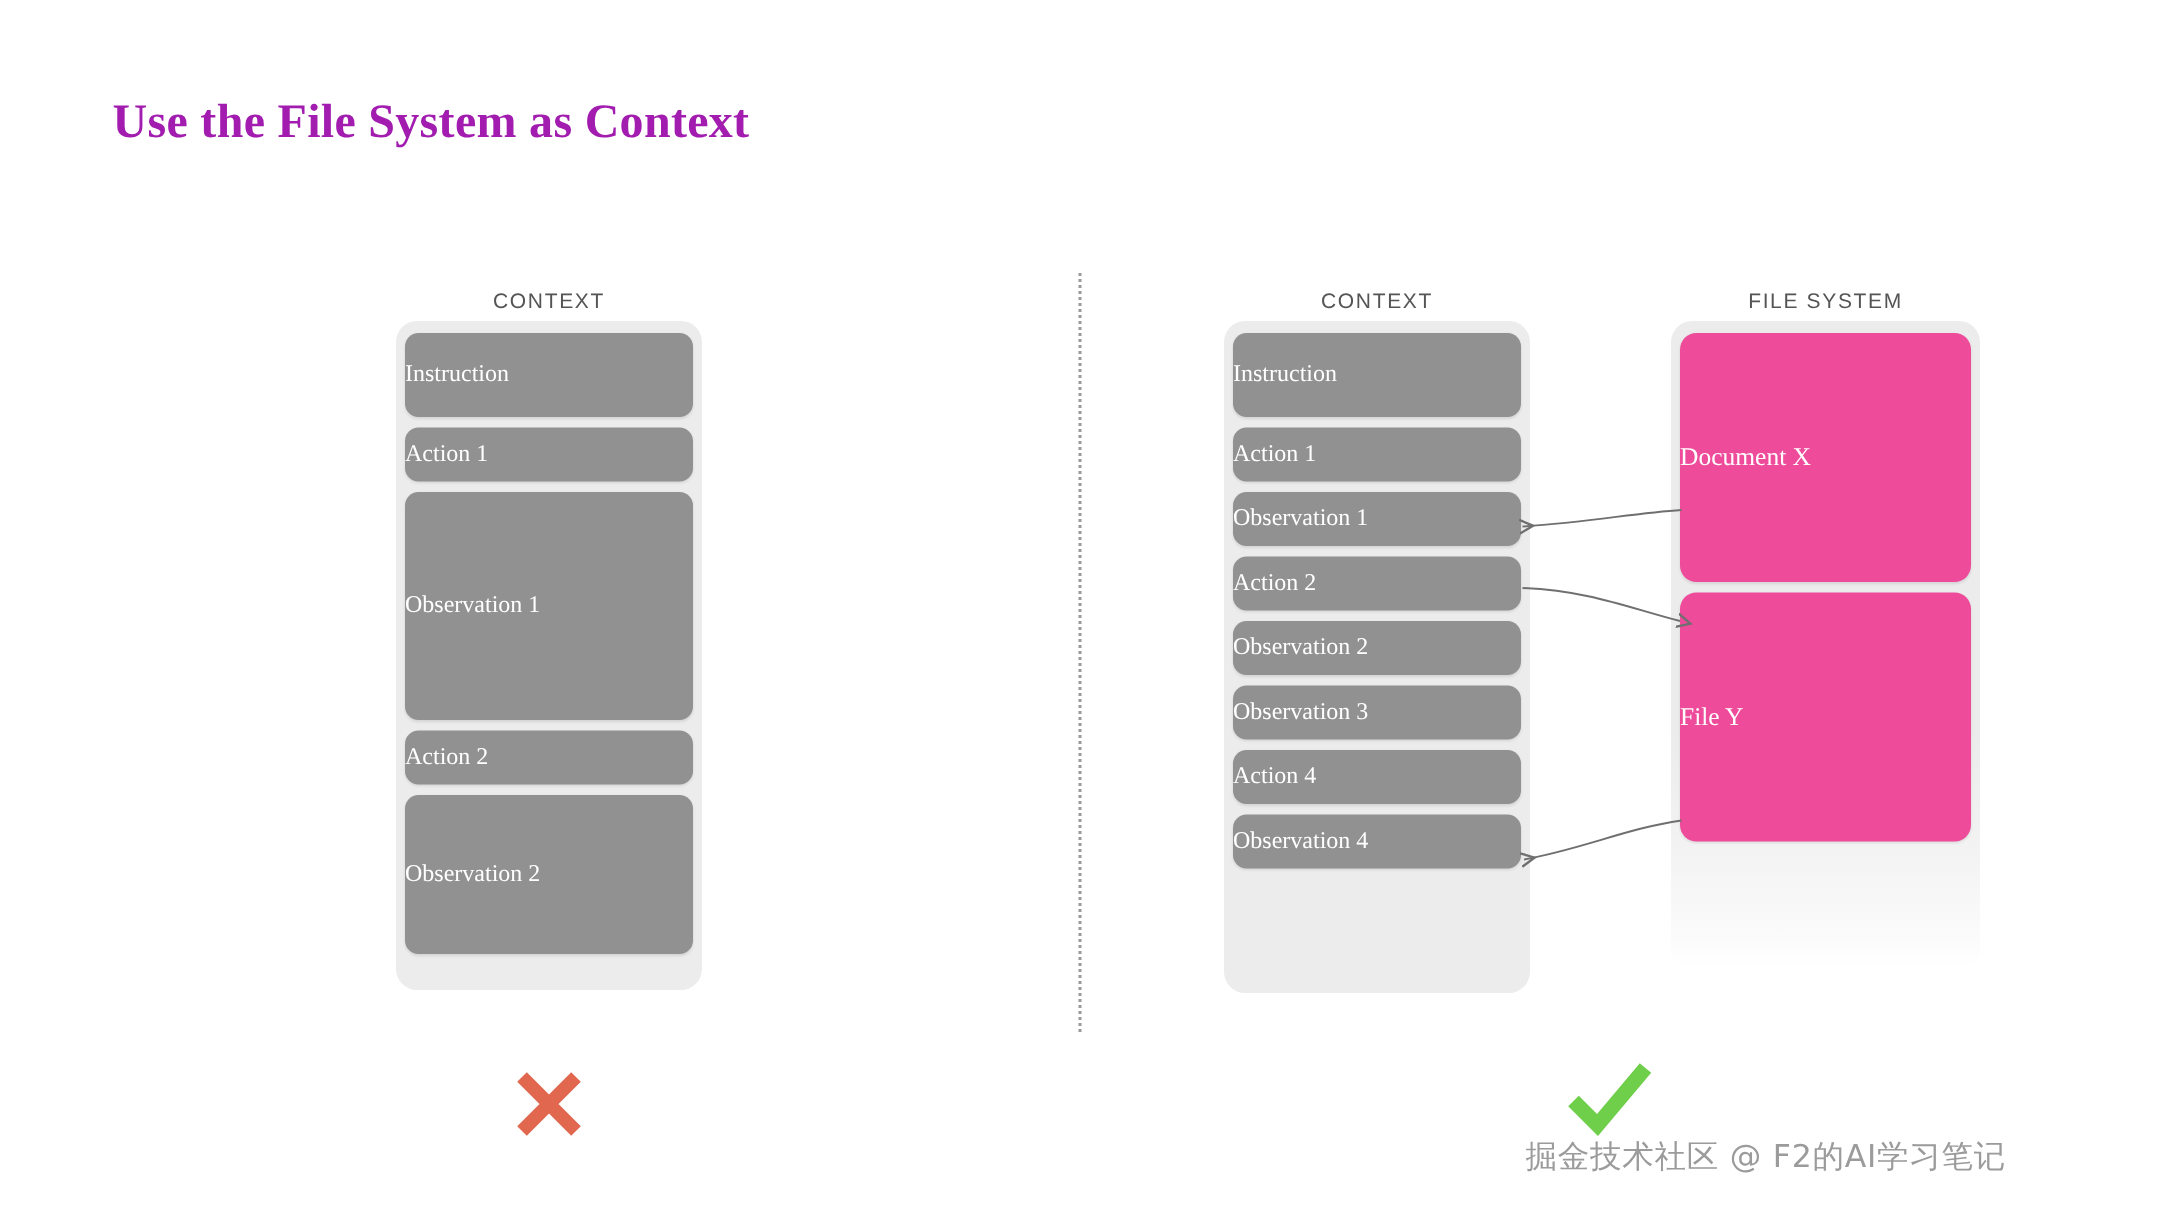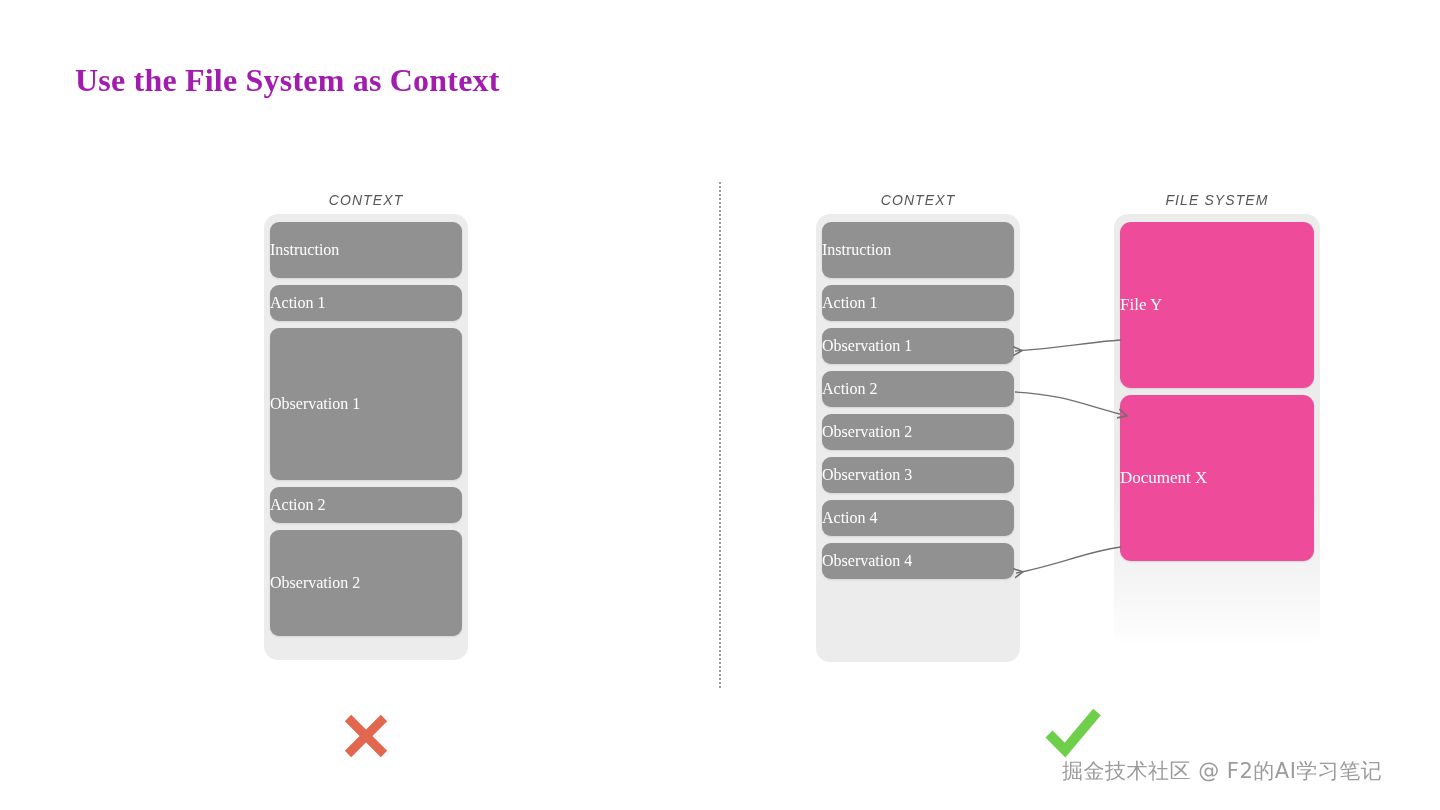--- a/index.html
+++ b/index.html
@@ -40,21 +40,20 @@
 
   
   .col-header {
     position: absolute;
     font-family: "Liberation Sans", sans-serif;
     font-size: 14px;
     letter-spacing: 1.1px;
     color: #555555;
     text-align: center;
     white-space: nowrap;
-    font-style: italic;
   }
   .col-header.left-ctx   { left: 264px;  top: 192px; width: 204px; }
   .col-header.right-ctx  { left: 816px;  top: 192px; width: 204px; }
   .col-header.right-fs   { left: 1114px; top: 192px; width: 206px; }
 
   
   .panel {
     position: absolute;
     background: #ececec;
     border-radius: 14px;
@@ -113,21 +112,21 @@
   
   .mark {
     position: absolute;
   }
   .mark.cross { left: 338px; top: 708px; }
   .mark.check { left: 1042px; top: 704px; }
 
   
   .watermark {
     position: absolute;
-    left: 1062px;
+    left: 1017px;
     top: 757px;
     font-family: "DejaVu Sans", sans-serif;
     font-size: 21px;
     color: #9b9b9b;
     white-space: nowrap;
     letter-spacing: 0.5px;
   }
 </style>
 </head>
 <body>
@@ -181,25 +180,25 @@
     <span>Action 4</span>
   </div>
   <div class="block h-r-row">
     <span>Observation 4</span>
   </div>
 </div>
 
 <div class="col-header right-fs">FILE SYSTEM</div>
 
 <div class="panel right-fs">
+  <div class="block pink h-doc">
+    <span>Document X</span>
+  </div>
   <div class="block pink h-file">
     <span>File Y</span>
-  </div>
-  <div class="block pink h-doc">
-    <span>Document X</span>
   </div>
 </div>
 
 <svg class="arrow-layer" viewBox="0 0 1440 810">
   <defs>
     <marker id="ah-left" markerWidth="9" markerHeight="9" refX="7.5" refY="4.5" orient="auto">
       <path d="M9,1 L2,4.5 L9,8" fill="none" stroke="#6f6f6f" stroke-width="1.2"></path>
     </marker>
     <marker id="ah-right" markerWidth="9" markerHeight="9" refX="1.5" refY="4.5" orient="auto">
       <path d="M0,1 L7,4.5 L0,8" fill="none" stroke="#6f6f6f" stroke-width="1.2"></path>

